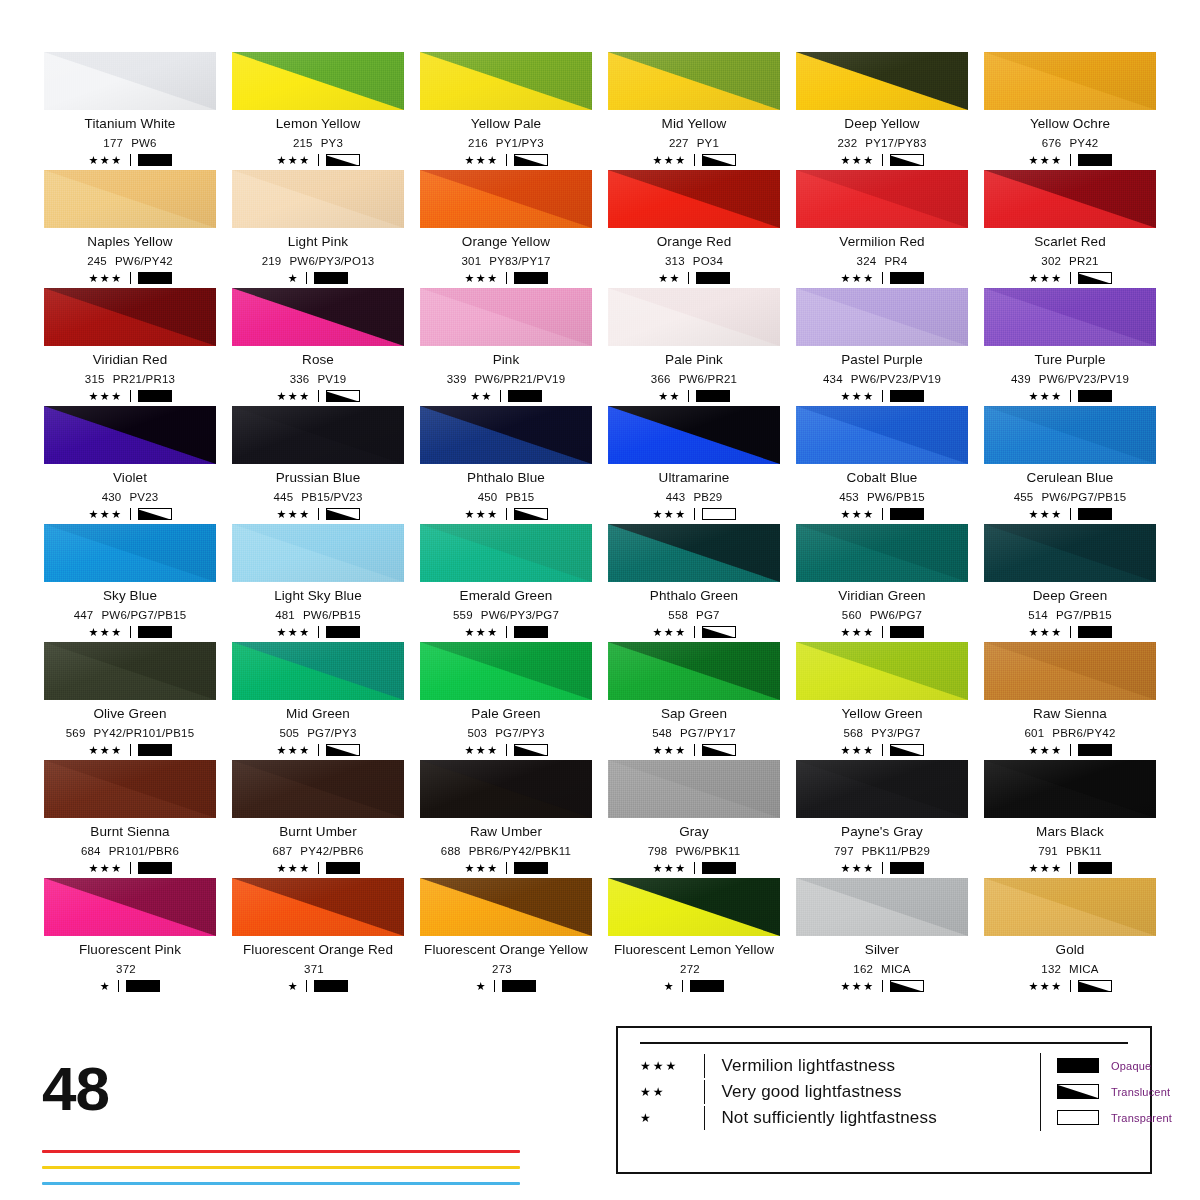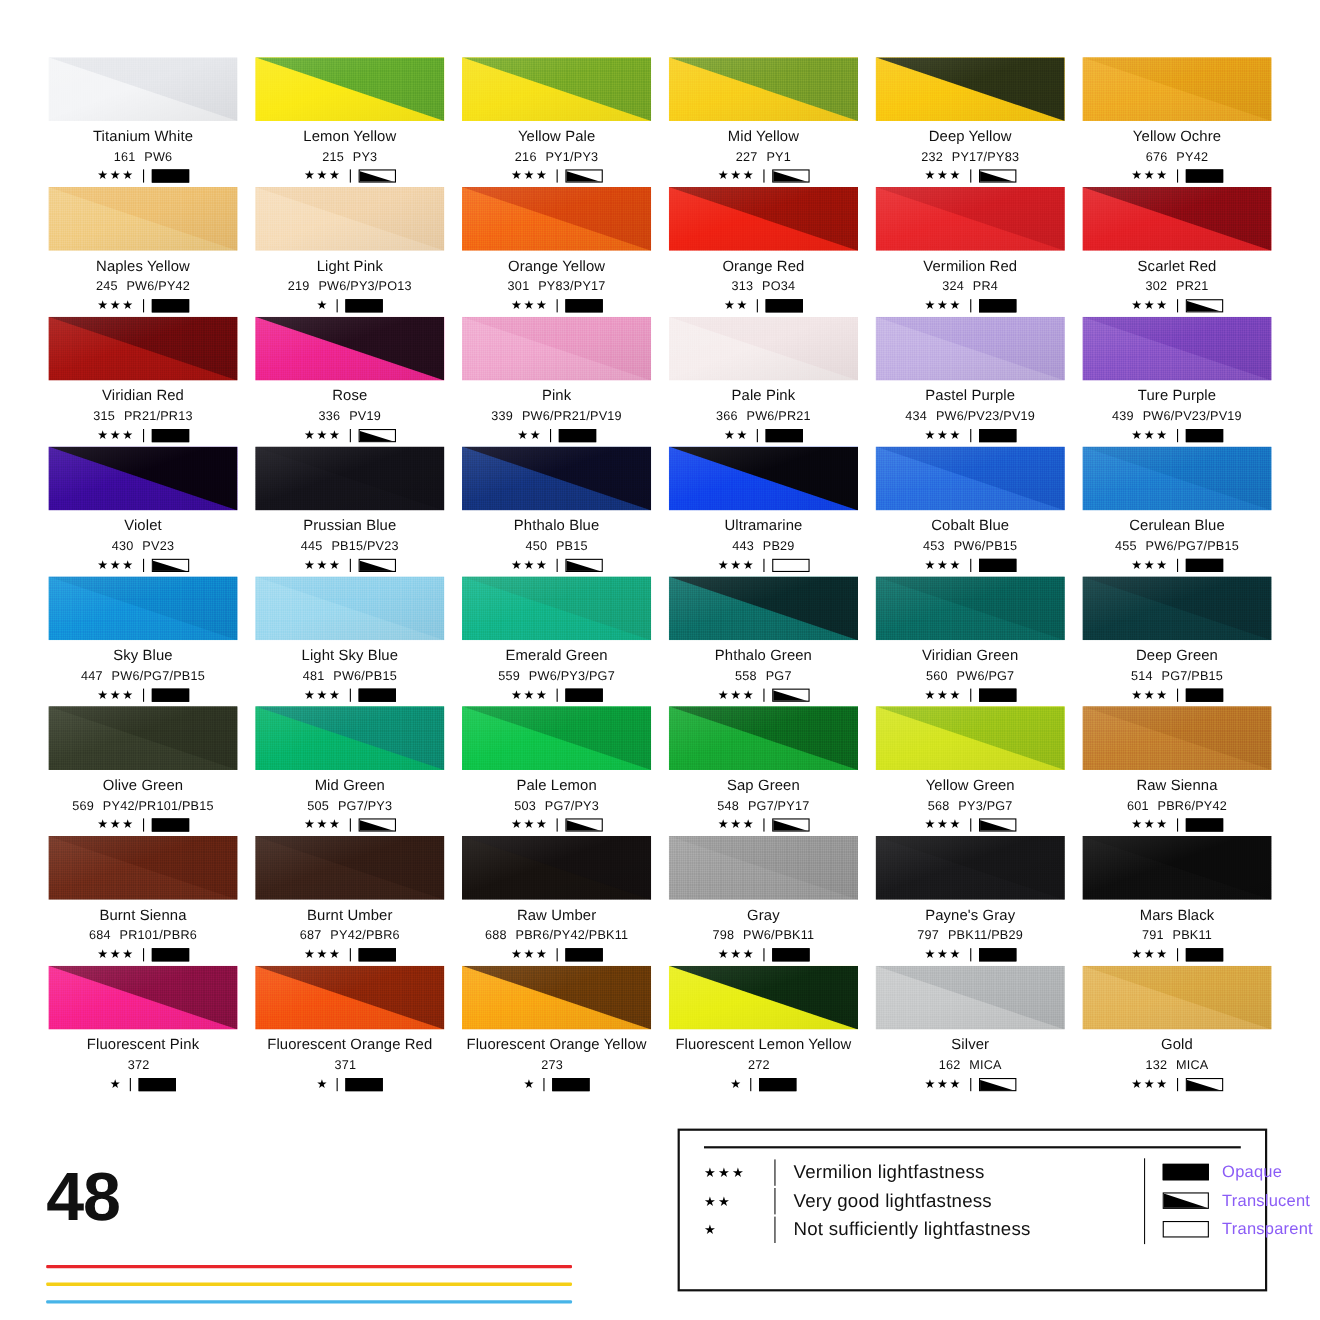--- a/index.html
+++ b/index.html
@@ -190,38 +190,38 @@
   }
   .lf-sep { width: 1.4px; height: 24px; background: #111; margin-right: 16px; }
   .lf-text { font-size: 17px; color: #111; letter-spacing: 0.2px; }
   .op-row {
     display: flex;
     align-items: center;
     height: 26px;
     gap: 12px;
   }
   .op-row .op-box { width: 42px; height: 15px; }
-  .op-text { font-size: 15px; color: #8b5cf6; letter-spacing: 0.2px; }
+  .op-text { font-size: 11px; color: #701a75; letter-spacing: 0.2px; }
 </style>
 </head>
 <body>
 
 <div id="page">
 
   <div id="swatch-grid">
       <div class="swatch-cell">
         <div class="chip">
           <div class="base" style="background: rgb(244, 245, 247);"></div>
           <div class="wedge" style="background: rgb(230, 232, 236);"></div>
           <div class="weave"></div>
           <div class="sheen"></div>
         </div>
         <div class="c-name">Titanium White</div>
         <div class="c-meta">
-          <span class="code">161</span>
+          <span class="code">177</span>
           <span class="pig">PW6</span>
         </div>
         <div class="c-rate">
           <span class="stars">★★★</span>
           <span class="rate-div"></span>
           <span class="op-box opaque"></span>
         </div>
       </div>
       <div class="swatch-cell">
         <div class="chip">
@@ -781,21 +781,21 @@
           <span class="op-box translucent"></span>
         </div>
       </div>
       <div class="swatch-cell">
         <div class="chip">
           <div class="base" style="background: rgb(15, 197, 74);"></div>
           <div class="wedge" style="background: rgb(10, 156, 58);"></div>
           <div class="weave"></div>
           <div class="sheen"></div>
         </div>
-        <div class="c-name">Pale Lemon</div>
+        <div class="c-name">Pale Green</div>
         <div class="c-meta">
           <span class="code">503</span>
           <span class="pig">PG7/PY3</span>
         </div>
         <div class="c-rate">
           <span class="stars">★★★</span>
           <span class="rate-div"></span>
           <span class="op-box translucent"></span>
         </div>
       </div>

